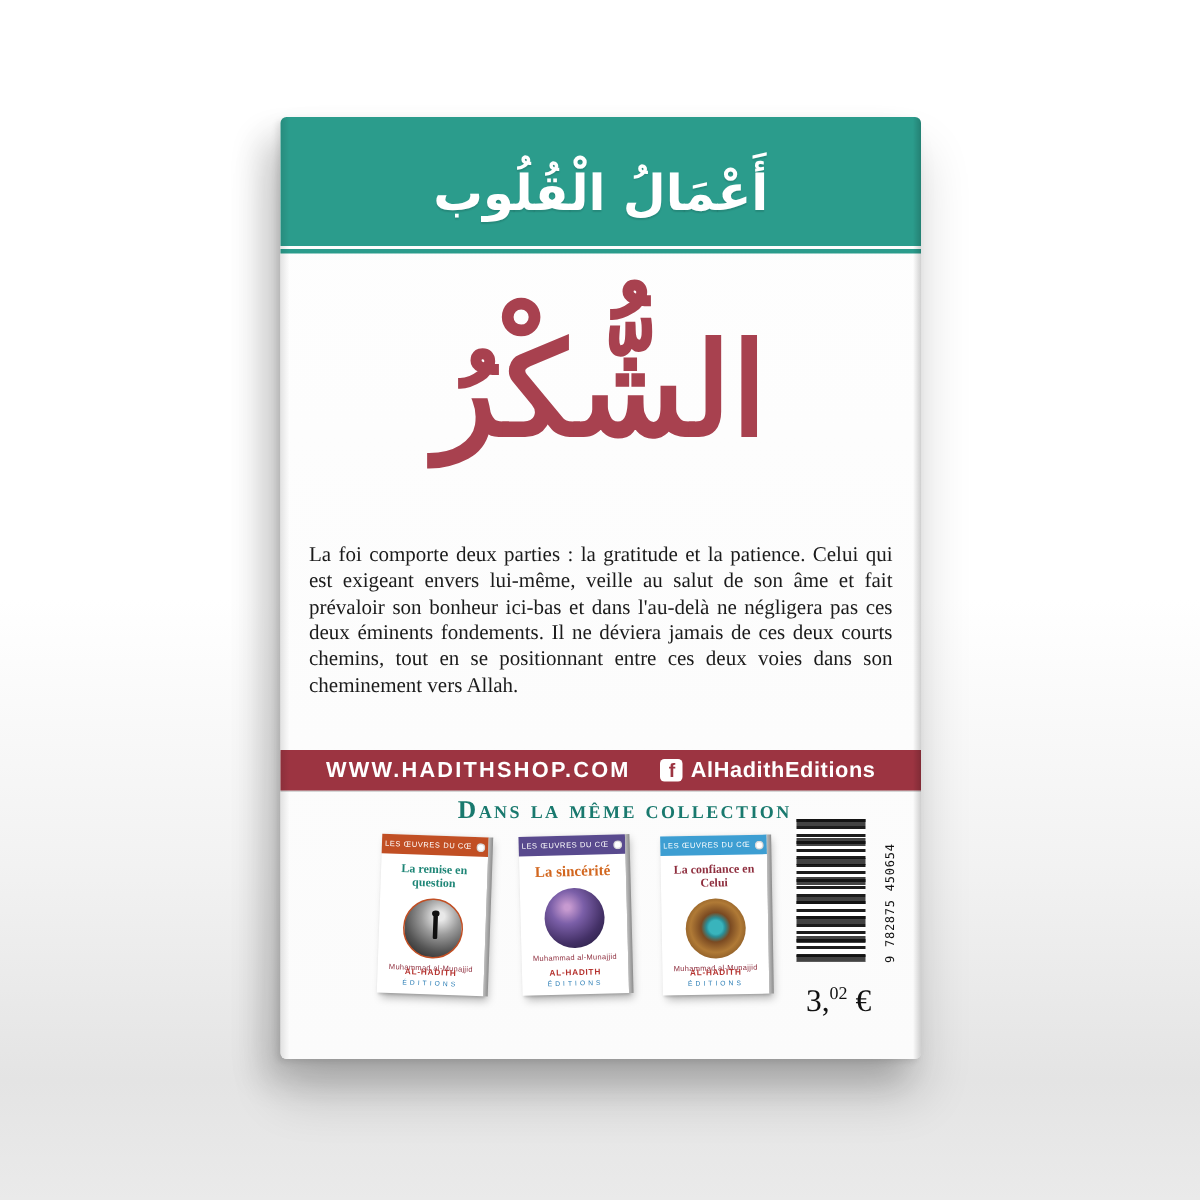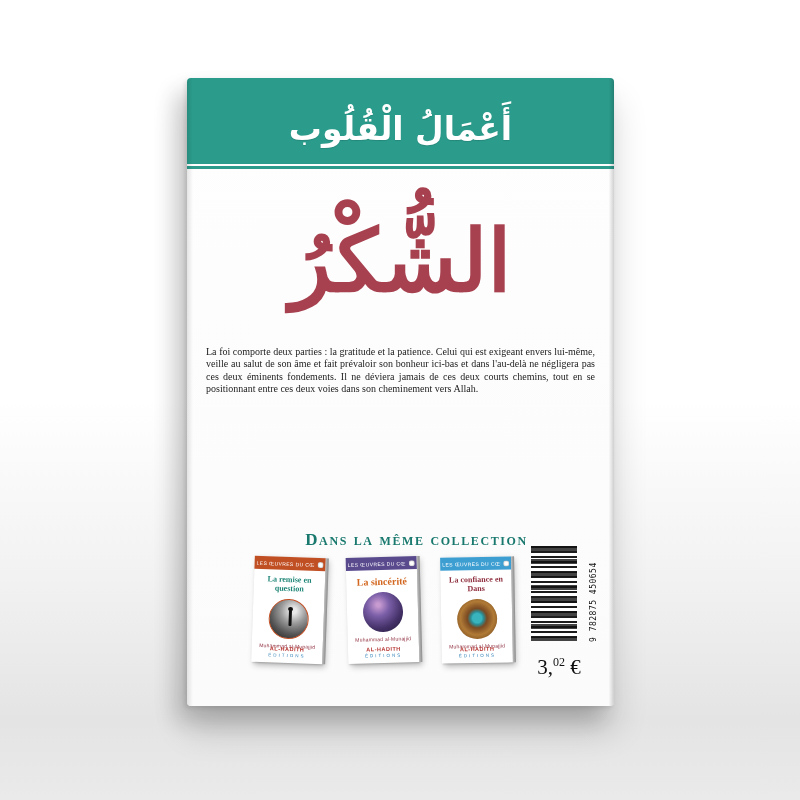--- a/index.html
+++ b/index.html
@@ -19,24 +19,24 @@
 
   
   .header-band{position:relative;height:86px;background:#2b9c8c;border-radius:4px 4px 0 0;
     display:flex;align-items:center;justify-content:center;padding-top:14px;box-sizing:border-box;}
   .header-band::after{content:"";position:absolute;left:0;right:0;bottom:-5px;height:3px;background:#2b9c8c;}
   .calligraphy{color:#ffffff;font-size:33px;font-weight:bold;direction:rtl;
     font-family:"DejaVu Sans",sans-serif;letter-spacing:1px;text-shadow:0 1px 1px rgba(0,0,0,0.12);}
 
   
   .main-title{height:162px;margin-top:16px;display:flex;align-items:center;justify-content:center;
-    color:#a8414f;font-size:86px;font-weight:bold;direction:rtl;font-family:Liberation Sans, sans-serif;line-height:1;text-align:right;}
+    color:#a8414f;font-size:86px;font-weight:bold;direction:rtl;font-family:Liberation Serif, serif;line-height:1;text-align:right;}
 
   
-  .description{margin:4px 19px 0 19px;font-family:"Liberation Serif",serif;font-size:10px;
+  .description{margin:20px 19px 0 19px;font-family:"Liberation Serif",serif;font-size:14px;
     line-height:1.24;text-align:justify;color:#1b1b1b;}
 
   
   .banner{position:absolute;left:0;right:0;top:422px;height:27px;background:#9c3441;
     display:flex;align-items:center;justify-content:center;gap:20px;
     box-shadow:0 1px 0 rgba(0,0,0,0.15);}
   .banner-site{color:#ffffff;font-weight:bold;font-size:14.5px;letter-spacing:1.5px;}
   .fb-group{display:flex;align-items:center;gap:5px;}
   .fb-icon{width:15px;height:15px;background:#ffffff;border-radius:3px;display:flex;align-items:flex-end;
     justify-content:center;color:#9c3441;font-weight:bold;font-size:13px;line-height:14px;font-family:"Liberation Sans",sans-serif;}
@@ -97,20 +97,27 @@
   <div class="book">
 
     <div class="header-band">
       <div class="calligraphy" dir="rtl">أَعْمَالُ الْقُلُوب</div>
     </div>
 
     <div class="main-title" dir="rtl">الشُّكْرُ</div>
 
     <p class="description">La foi comporte deux parties : la gratitude et la patience. Celui qui est exigeant envers lui-même, veille au salut de son âme et fait prévaloir son bonheur ici-bas et dans l'au-delà ne négligera pas ces deux éminents fondements. Il ne déviera jamais de ces deux courts chemins, tout en se positionnant entre ces deux voies dans son cheminement vers Allah.</p>
 
+    <div class="banner">
+      <span class="banner-site">WWW.HADITHSHOP.COM</span>
+      <span class="fb-group">
+        <span class="fb-icon">f</span>
+        <span class="fb-handle">AlHadithEditions</span>
+      </span>
+    </div>
 
     <div class="collection-heading">Dans la même collection</div>
 
     <div class="mini-row">
 
       <div class="mini-book mini-1">
         <div class="mini-band band-1">
           <span class="mini-series">LES ŒUVRES DU CŒUR</span>
           <span class="mini-badge"></span>
         </div>
@@ -137,21 +144,21 @@
           <div class="pub-1">AL-HADITH</div>
           <div class="pub-2">ÉDITIONS</div>
         </div>
       </div>
 
       <div class="mini-book mini-3">
         <div class="mini-band band-3">
           <span class="mini-series">LES ŒUVRES DU CŒUR</span>
           <span class="mini-badge"></span>
         </div>
-        <div class="mini-title title-3">La confiance en Dans</div>
+        <div class="mini-title title-3">La confiance en Celui</div>
         <div class="mini-circle circle-3"></div>
         <div class="mini-author">Muhammad al-Munajjid</div>
         <div class="mini-publisher">
           <div class="pub-1">AL-HADITH</div>
           <div class="pub-2">ÉDITIONS</div>
         </div>
       </div>
 
     </div>
 

